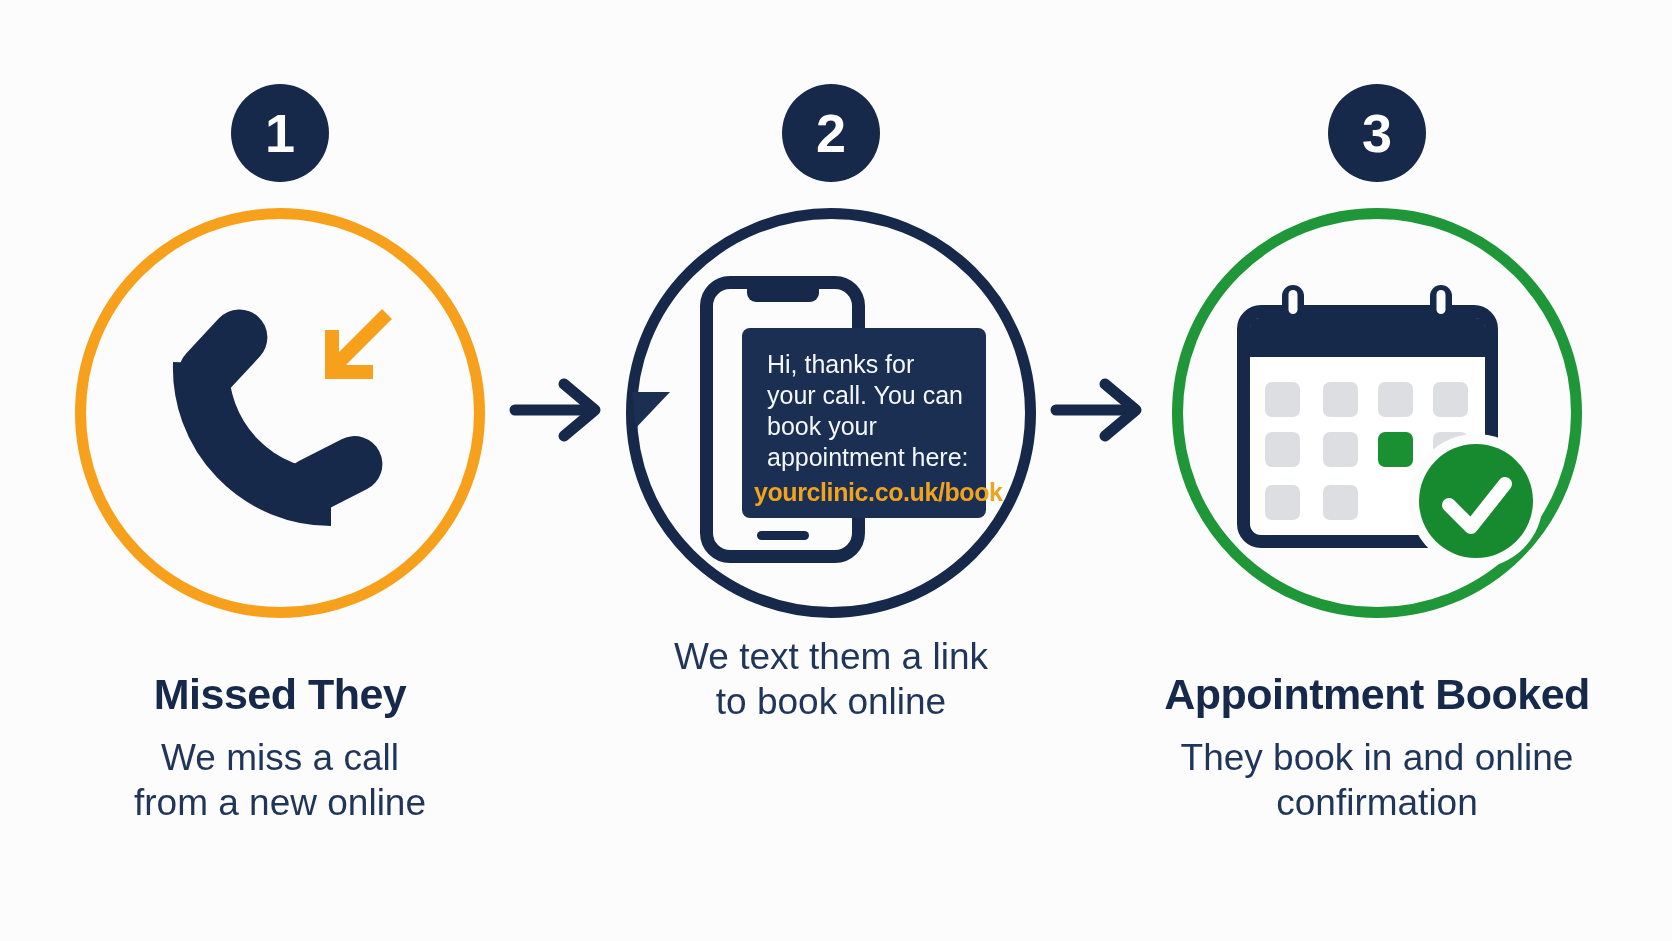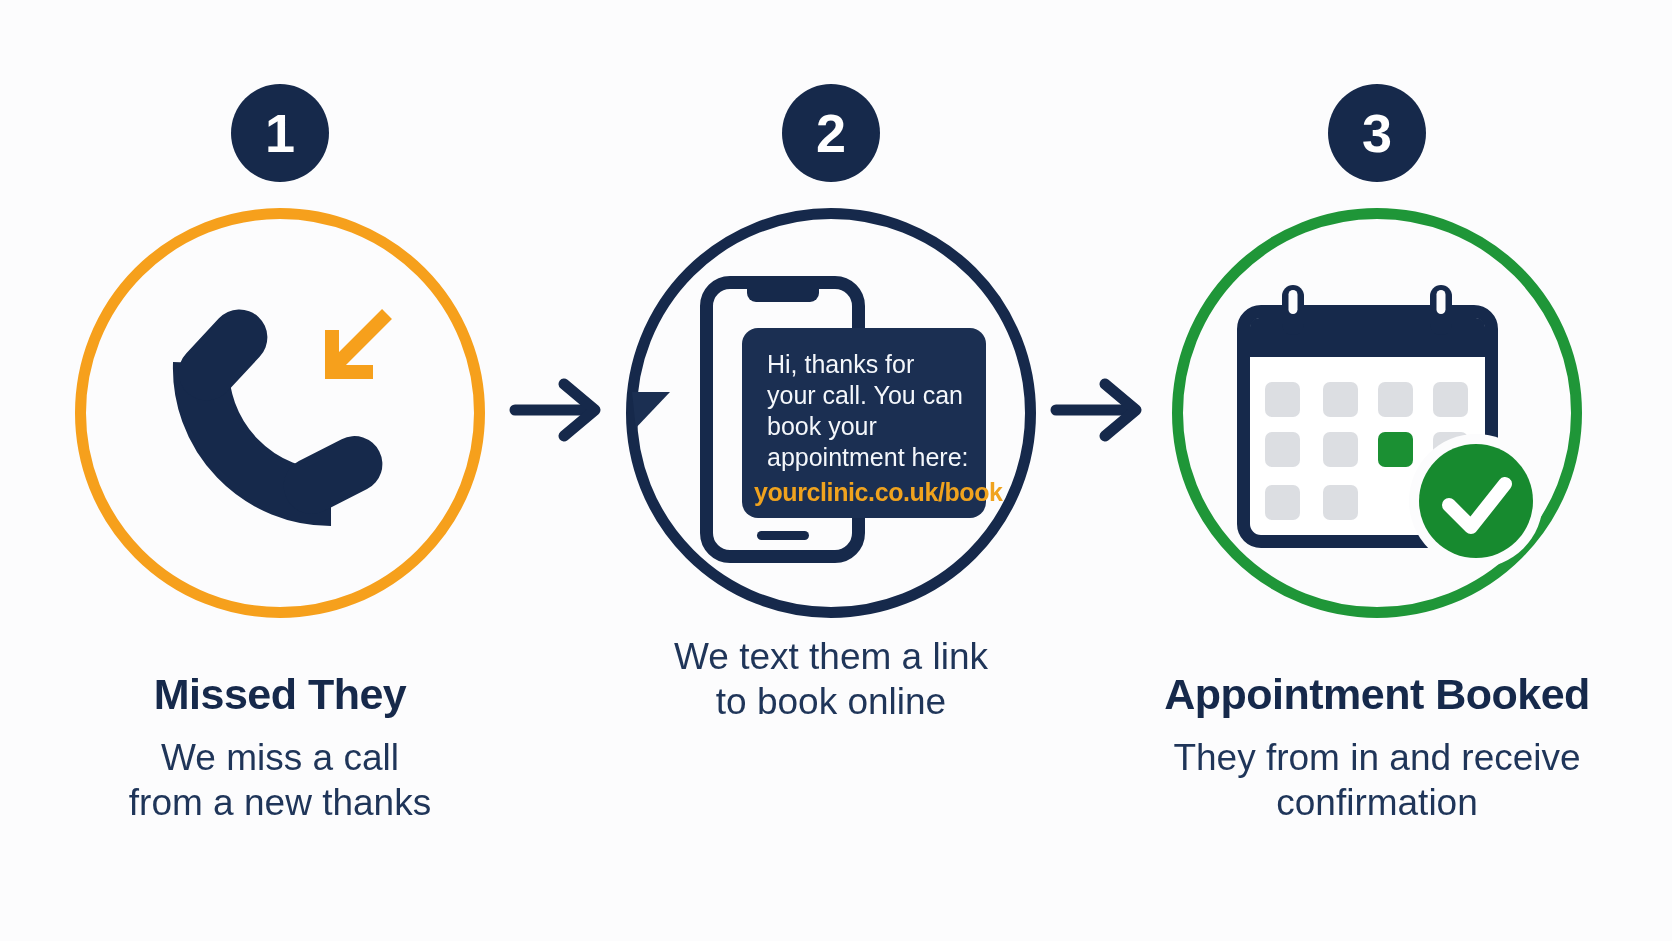--- a/index.html
+++ b/index.html
@@ -44,21 +44,21 @@
   .notch{
     position:absolute;left:50%;top:-1px;transform:translateX(-50%);
     width:72px;height:14px;background:#16294b;border-radius:0 0 9px 9px;
   }
   .homebar{
     position:absolute;left:50%;bottom:10px;transform:translateX(-50%);
     width:52px;height:9px;background:#16294b;border-radius:5px;
   }
   .bubble{
     position:absolute;left:116px;top:120px;width:244px;height:190px;
-    background:#1b2f52;border-radius:16px;box-sizing:border-box;
+    background:#1b2f52;border-radius:8px;box-sizing:border-box;
     padding:21px 8px 0 25px;text-align:left;z-index:2;
   }
   .bubble-tail{
     position:absolute;left:6px;top:184px;width:38px;height:36px;
     background:#1b2f52;clip-path:polygon(0 0,100% 0,10% 100%);z-index:2;
   }
   .sms-message{color:#f4f7fb;font-size:25px;line-height:31px;white-space:pre-line;}
   .sms-link{color:#f0a31e;font-size:25px;font-weight:bold;margin:5px 0 0 -13px;letter-spacing:-0.4px;white-space:nowrap;}
 
   
@@ -98,21 +98,21 @@
           <rect x="-52" y="-28" width="104" height="56" rx="28" fill="#16294b"></rect>
         </g>
       </svg>
       <svg class="inarrow-svg" width="90" height="90" viewBox="0 0 90 90">
         <path d="M 84 6 L 33 57" fill="none" stroke="#f6a01c" stroke-width="14"></path>
         <path d="M 29 22 L 29 64 L 70 64" fill="none" stroke="#f6a01c" stroke-width="14"></path>
       </svg>
     </div>
     <div class="step-title">Missed They</div>
     <div class="step-sub">We miss a call
-from a new thanks</div>
+from a new online</div>
   </div>
 
   <svg class="flow-arrow flow-arrow-1" width="96" height="66" viewBox="0 0 96 66">
     <path d="M 6 33 L 80 33" fill="none" stroke="#16294b" stroke-width="11" stroke-linecap="round"></path>
     <path d="M 55 7 L 86 33 L 55 59" fill="none" stroke="#16294b" stroke-width="11" stroke-linecap="round" stroke-linejoin="round"></path>
   </svg>
 
   <div class="col col-2">
     <div class="badge">
       <span>2</span>
@@ -170,17 +170,17 @@
         <div class="cell" style="left:73px;top:167px;"></div>
 
         <div class="check">
           <svg width="114" height="114" viewBox="0 0 114 114">
             <path d="M 30 61 L 52 83 L 86 40" fill="none" stroke="#ffffff" stroke-width="14" stroke-linecap="round" stroke-linejoin="round"></path>
           </svg>
         </div>
       </div>
     </div>
     <div class="step-title">Appointment Booked</div>
-    <div class="step-sub">They from in and receive
+    <div class="step-sub">They book in and online
 confirmation</div>
   </div>
 
 </div>
 
 </body></html>

